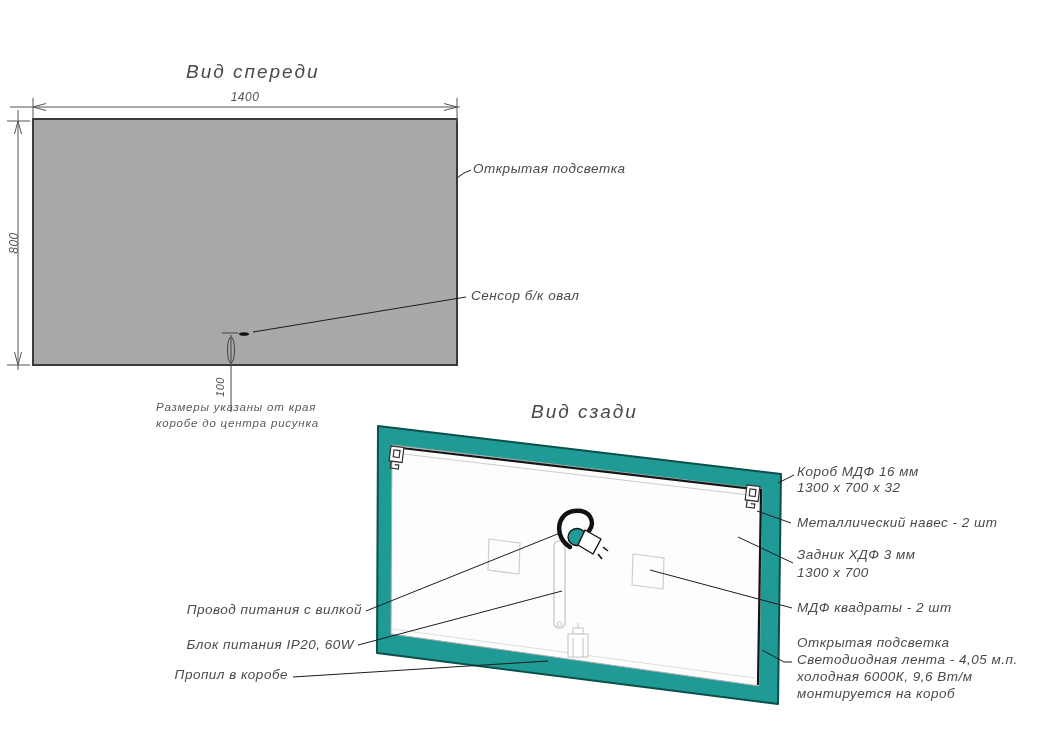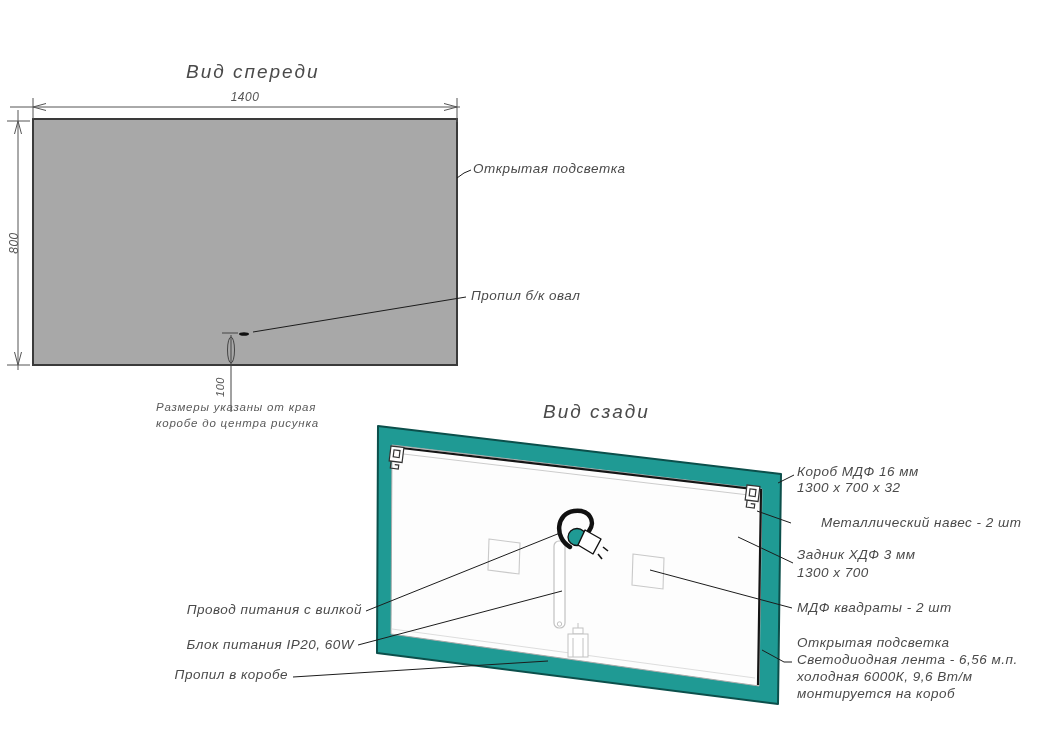--- a/index.html
+++ b/index.html
@@ -127,34 +127,34 @@
         <line x1="548" y1="661" x2="293" y2="677"></line>
       </g>
     </g>
   </svg>
 
   <div class="txt title" style="left:186px;top:61px;">Вид спереди</div>
   <div class="txt dim" style="left:215px;top:90px;">1400</div>
   <div class="txt dim dimv" style="left:-16px;top:236px;">800</div>
   <div class="txt dim dimv" style="left:190px;top:381px;font-size:11px;">100</div>
   <div class="txt lbl" style="left:473px;top:161px;">Открытая подсветка</div>
-  <div class="txt lbl" style="left:471px;top:288px;">Пропил б/к овал</div>
+  <div class="txt lbl" style="left:471px;top:288px;">Сенсор б/к овал</div>
   <div class="txt note" style="left:156px;top:401px;">Размеры указаны от края</div>
   <div class="txt note" style="left:156px;top:417px;">коробе до центра рисунка</div>
 
-  <div class="txt title" style="left:531px;top:401px;margin-left:12px;">Вид сзади</div>
+  <div class="txt title" style="left:531px;top:401px;">Вид сзади</div>
 
   <div class="txt lbl" style="left:797px;top:464px;">Короб МДФ 16 мм</div>
   <div class="txt lbl" style="left:797px;top:480px;">1300 х 700 х 32</div>
-  <div class="txt lbl" style="left:797px;top:515px;margin-left:24px;">Металлический навес - 2 шт</div>
+  <div class="txt lbl" style="left:797px;top:515px;">Металлический навес - 2 шт</div>
   <div class="txt lbl" style="left:797px;top:547px;">Задник ХДФ 3 мм</div>
   <div class="txt lbl" style="left:797px;top:565px;">1300 х 700</div>
   <div class="txt lbl" style="left:797px;top:600px;">МДФ квадраты - 2 шт</div>
   <div class="txt lbl" style="left:797px;top:635px;">Открытая подсветка</div>
-  <div class="txt lbl" style="left:797px;top:652px;">Светодиодная лента - 6,56 м.п.</div>
+  <div class="txt lbl" style="left:797px;top:652px;">Светодиодная лента - 4,05 м.п.</div>
   <div class="txt lbl" style="left:797px;top:669px;">холодная 6000К, 9,6 Вт/м</div>
   <div class="txt lbl" style="left:797px;top:686px;">монтируется на короб</div>
 
   <div class="txt lbl r" style="right:691px;top:602px;">Провод питания с вилкой</div>
   <div class="txt lbl r" style="right:699px;top:637px;">Блок питания IP20, 60W</div>
   <div class="txt lbl r" style="right:765px;top:667px;">Пропил в коробе</div>
 
 </div>
 
 </body></html>

